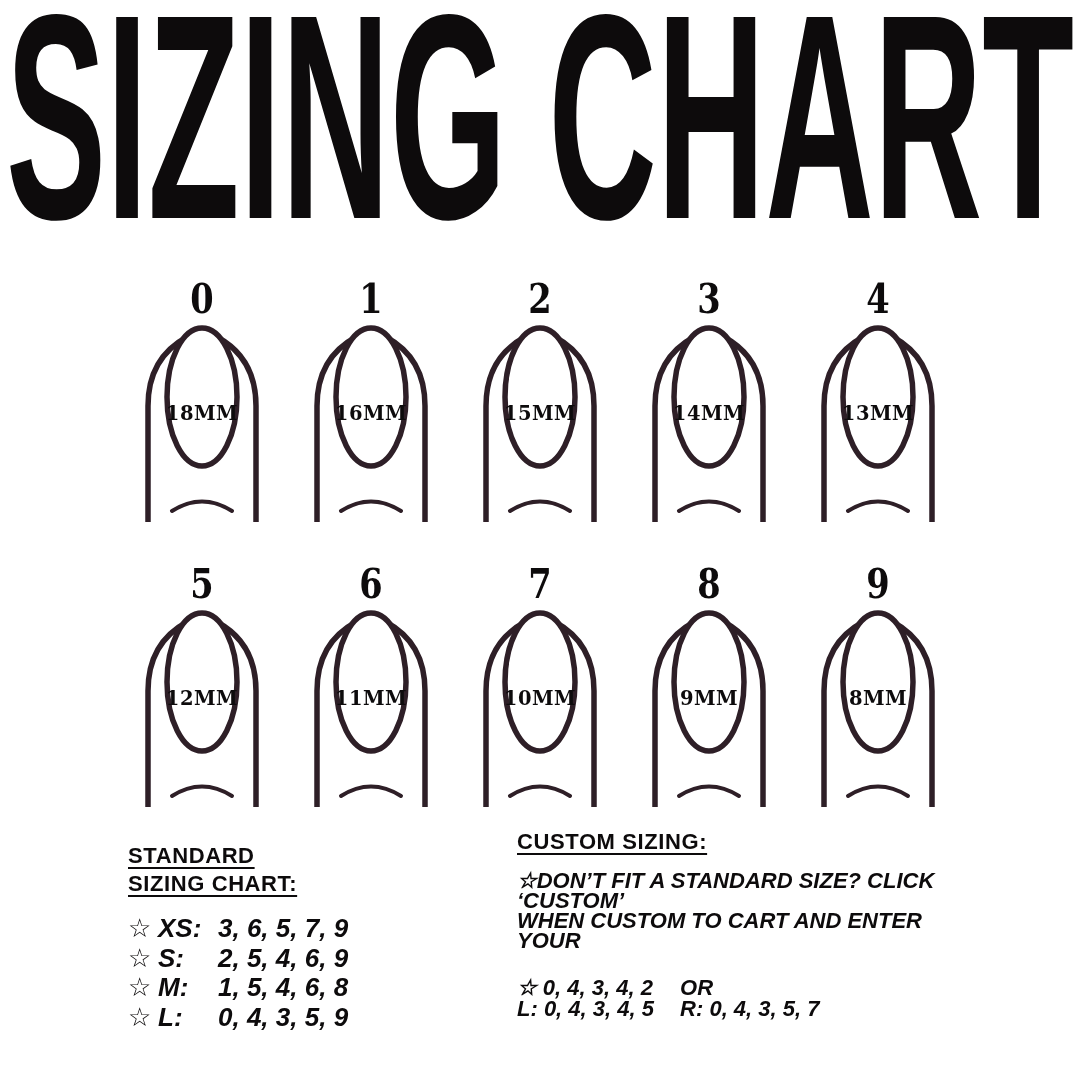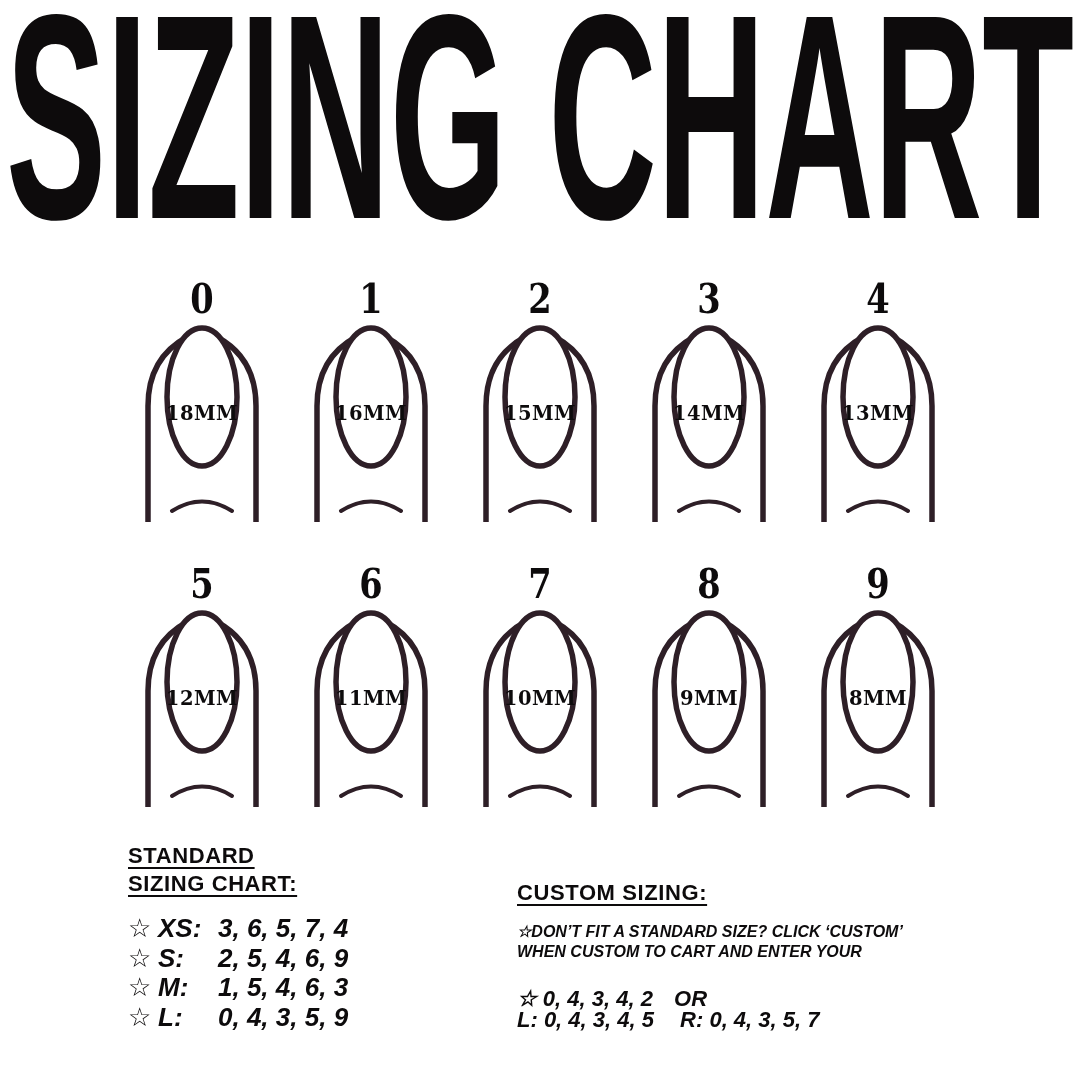--- a/index.html
+++ b/index.html
@@ -83,36 +83,36 @@
     font-style: italic;
     font-weight: 700;
     font-size: 26px;
     line-height: 29.5px;
   }
   .size-row { display: flex; }
   .size-row .bullet { width: 30px; font-style: normal; font-weight: 400; }
   .size-row .lbl { width: 60px; font-style: italic; }
 
   
-  .custom-block { position: absolute; left: 517px; top: 879px; width: 460px; }
+  .custom-block { position: absolute; left: 517px; top: 828px; width: 460px; }
   .custom-desc {
     margin-top: 15px;
     font-style: italic;
     font-weight: 700;
-    font-size: 16px;
+    font-size: 22px;
     line-height: 20px;
   }
   .custom-examples {
     margin-top: 26px;
     font-style: italic;
     font-weight: 700;
     font-size: 22px;
     line-height: 21px;
   }
-  .custom-examples .or { margin-left: 15px; }
+  .custom-examples .or { margin-left: 21px; }
   .custom-examples .right-hand { margin-left: 20px; }
 </style>
 </head>
 <body>
 
 <svg width="0" height="0" style="position:absolute" aria-hidden="true">
   <defs>
     <g id="finger-shape">
       <path class="fs" d="M7 202 V86 Q7 38 46 17"></path>
       <path class="fs" d="M115 202 V86 Q115 38 76 17"></path>
@@ -208,31 +208,31 @@
 
   <div class="standard-block">
     <div class="block-heading">
       <span class="hline">STANDARD</span>
       <span class="hline">SIZING CHART:</span>
     </div>
     <div class="size-list">
       <div class="size-row">
         <span class="bullet">☆</span>
         <span class="lbl">XS:</span>
-        <span class="vals">3, 6, 5, 7, 4</span>
+        <span class="vals">3, 6, 5, 7, 9</span>
       </div>
       <div class="size-row">
         <span class="bullet">☆</span>
         <span class="lbl">S:</span>
         <span class="vals">2, 5, 4, 6, 9</span>
       </div>
       <div class="size-row">
         <span class="bullet">☆</span>
         <span class="lbl">M:</span>
-        <span class="vals">1, 5, 4, 6, 3</span>
+        <span class="vals">1, 5, 4, 6, 8</span>
       </div>
       <div class="size-row">
         <span class="bullet">☆</span>
         <span class="lbl">L:</span>
         <span class="vals">0, 4, 3, 5, 9</span>
       </div>
     </div>
   </div>
 
   <div class="custom-block">

